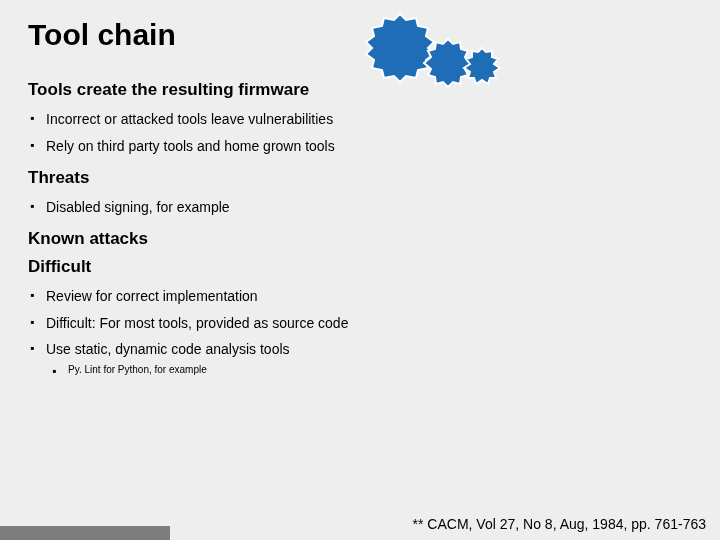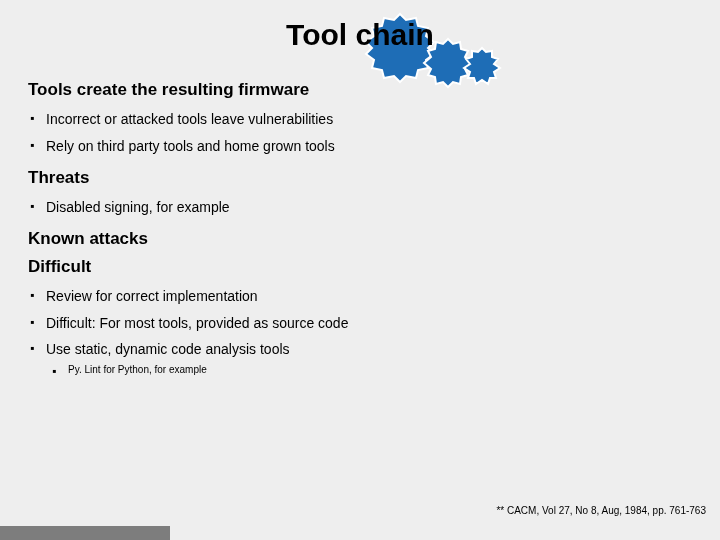--- a/index.html
+++ b/index.html
@@ -15,21 +15,20 @@
     height: 540px;
     position: relative;
     padding: 18px 28px 0 28px;
   }
   .title {
     font-size: 30px;
     font-weight: bold;
     margin-bottom: 28px;
     position: relative;
     z-index: 2;
-    text-align: center;
   }
   .gears {
     position: absolute;
     top: 8px;
     left: 360px;
     width: 150px;
     height: 90px;
     z-index: 1;
   }
   .section-heading {
@@ -74,22 +73,22 @@
     position: absolute;
     left: 6px;
     top: 2px;
     font-size: 12px;
     color: #000;
   }
   .italic-run { font-style: italic; }
   .footnote {
     position: absolute;
     right: 14px;
-    bottom: 24px;
-    font-size: 10px;
+    bottom: 8px;
+    font-size: 14px;
   }
   .footer-bar {
     position: absolute;
     left: 0;
     bottom: 0;
     width: 170px;
     height: 14px;
     background: #7d7d7d;
   }
 </style>

